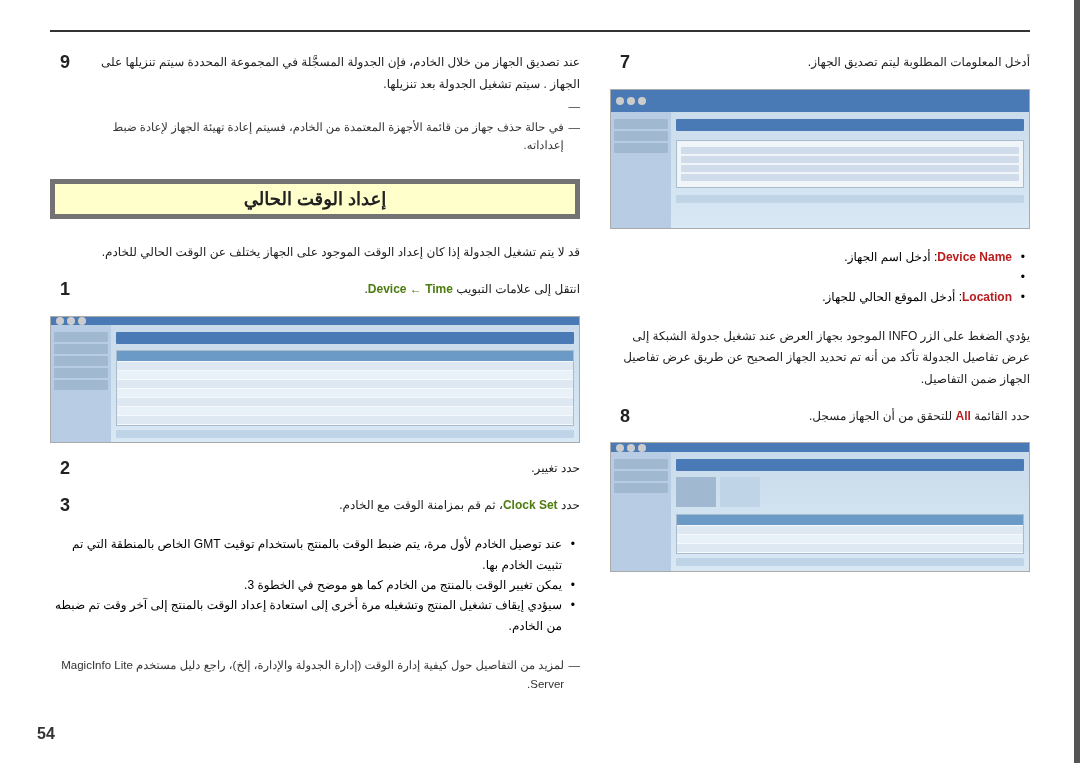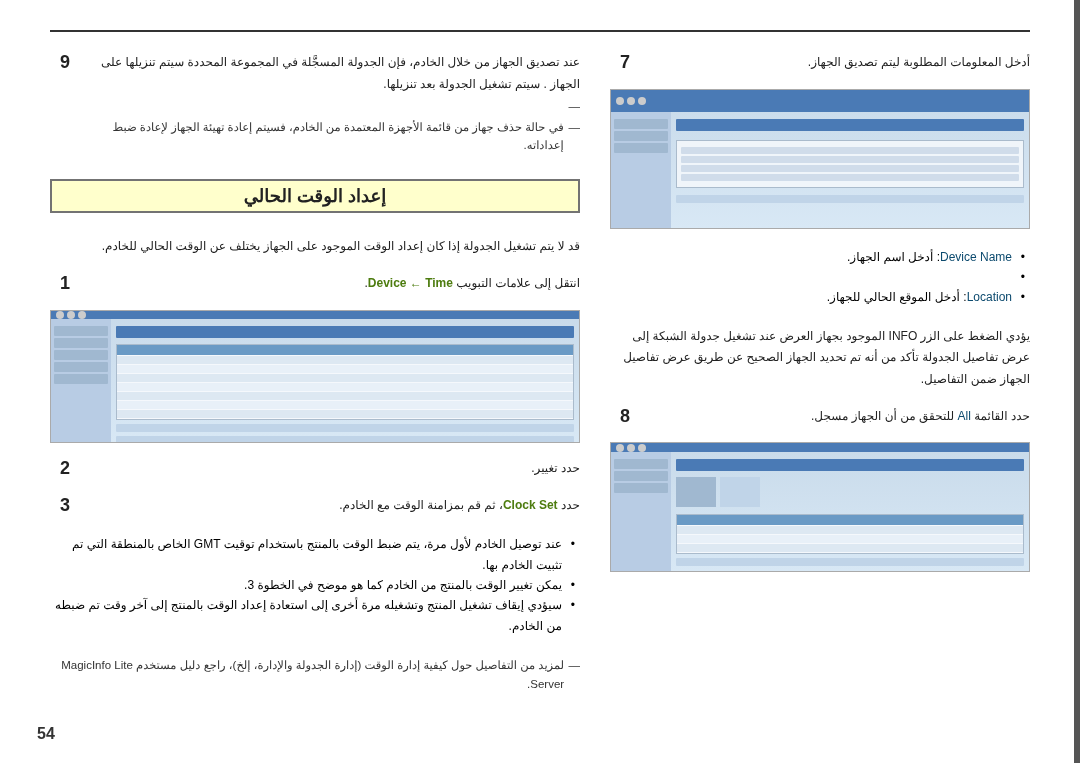--- a/index.html
+++ b/index.html
@@ -49,21 +49,21 @@
       gap: 15px;
     }
 
     .section-title {
       font-size: 18px;
       font-weight: bold;
       color: #222;
       text-align: center;
       background: #ffffcc;
       padding: 4px 10px;
-      border: 2px solid #737373;
+      border: 5px solid #737373;
       margin: 8px 0;
       direction: rtl;
     }
 
     .arabic-text {
       direction: rtl;
       text-align: right;
       font-size: 12px;
       color: #222;
       line-height: 1.8;
@@ -249,22 +249,22 @@
     .right-border {
       position: absolute;
       top: 0;
       right: 0;
       width: 6px;
       height: 100%;
       background: #555;
     }
 
     .label-bold {
-      font-weight: normal;
-      color: #0c4a6e;
+      font-weight: bold;
+      color: #b91c1c;
     }
 
     .screenshot-large {
       width: 100%;
       height: 140px;
     }
 
     .screenshot-medium {
       width: 100%;
       height: 130px;

